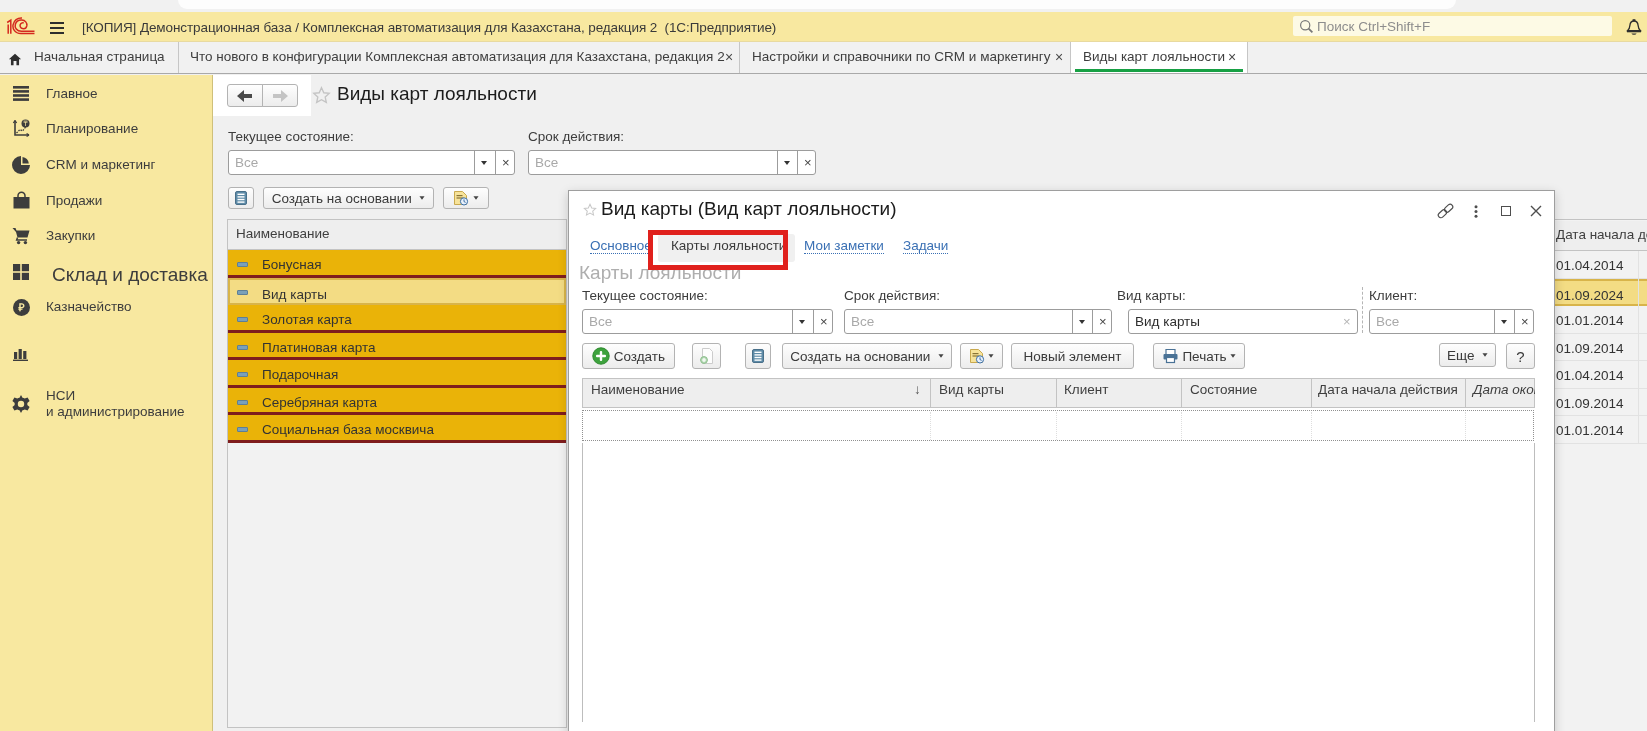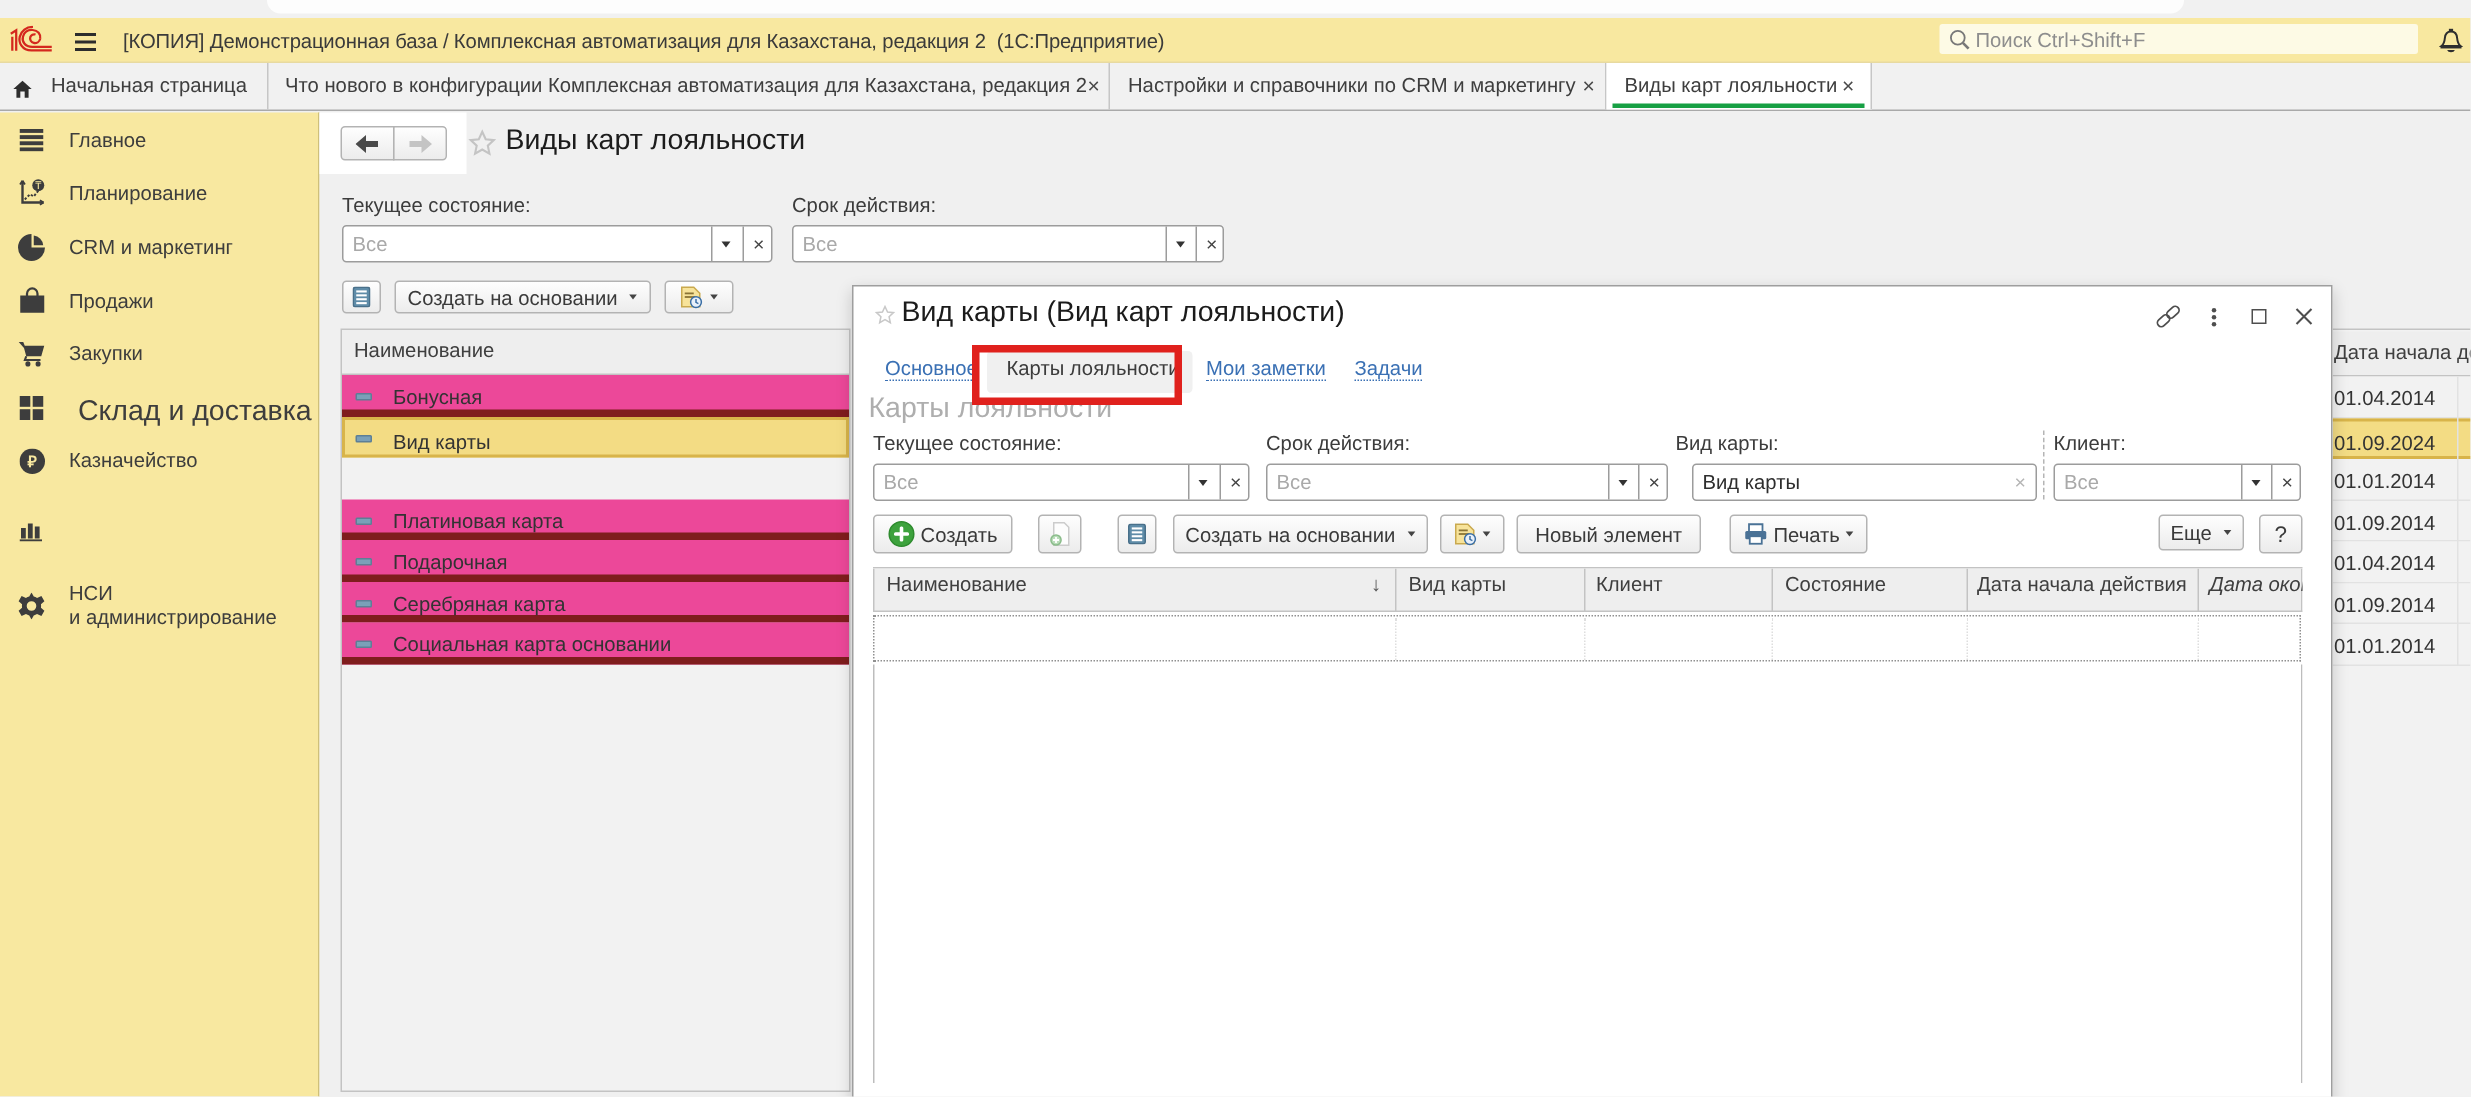--- a/index.html
+++ b/index.html
@@ -8,21 +8,21 @@
   .btn { position:absolute; background:linear-gradient(#fefefe,#ececec); border:1px solid #b3b3b3; border-radius:3px; color:#3a3a3a; display:flex; align-items:center; justify-content:center; }
   .ph { color:#a9a9a9; }
   .combo { position:absolute; height:24.5px; border:1px solid #9c9c9c; border-radius:3px; background:#fff; }
   .combo .sep { position:absolute; top:0; width:1px; height:22.5px; background:#9c9c9c; }
   .combo .car { position:absolute; top:10px; width:0; height:0; border-left:3.5px solid transparent; border-right:3.5px solid transparent; border-top:4.5px solid #333; }
   .combo .vv { position:absolute; left:6px; top:3.5px; }
   .combo .xg { position:absolute; top:4px; font-size:13px; color:#444; }
   .caret { width:0; height:0; border-left:3.5px solid transparent; border-right:3.5px solid transparent; border-top:4px solid #444; display:inline-block; }
   .lbl { position:absolute; color:#3c3c3c; }
   .link { color:#3a70b4; }
-  .lrow { position:absolute; left:0; width:338px; height:27.5px; border-bottom:5px solid #7f1d1d; color:#333; padding:7px 0 0 34px; background:#ec4899; }
+  .lrow { position:absolute; left:0; width:338px; height:27.5px; border-bottom:3px solid #7f1d1d; color:#333; padding:7px 0 0 34px; background:#eab308; }
   .lrow::before { content:""; position:absolute; left:9px; top:12px; width:9px; height:3px; background:#7aa0b8; border:1px solid #5d7f96; border-radius:1px; }
   .lrow.sel { background:#f3dc84; border:2px solid #d8b44a; padding:7px 0 0 32px; }
   .lrow.sel::before { left:7px; top:10px; }
   .rrow { position:absolute; left:0; width:92px; height:27.5px; border-bottom:1px solid #e2e2e2; color:#333; padding:7px 0 0 1px; background:#f2f2f2; }
   .rrow.rsel { background:#f3dc84; border-top:2px solid #d8b44a; border-bottom:2px solid #d8b44a; padding-top:7px; }
 </style></head>
 <body>
 
 <div class="abs" style="left:0;top:0;width:1647px;height:12px;background:#f1f1f1;"></div>
 <div class="abs" style="left:178px;top:0;width:1278px;height:9px;background:#fdfdfd;border-radius:0 0 9px 9px;"></div>
@@ -206,24 +206,25 @@
     </svg>
   &nbsp;<span class="caret" style="transform:scale(0.85);"></span>
 </div>
 
 <div class="abs" id="ltable" style="left:227px;top:219px;width:340px;height:509px;background:#f2f2f2;border:1px solid #c3c3c3;">
   <div style="position:absolute;left:0;top:0;width:338px;height:30px;background:#eeeeee;border-bottom:1px solid #c3c3c3;">
       <span style="position:absolute;left:8px;top:6px;color:#3f3f3f;">Наименование</span>
     </div>
   <div class="lrow" style="top:30px;">Бонусная</div>
   <div class="lrow sel" style="top:57.5px;">Вид карты</div>
+  <div class="lrow" style="top:85px;">Золотая карта</div>
   <div class="lrow" style="top:140px;">Подарочная</div>
   <div class="lrow" style="top:112.5px;">Платиновая карта</div>
   <div class="lrow" style="top:167.5px;">Серебряная карта</div>
-  <div class="lrow" style="top:195px;">Социальная карта основании</div>
+  <div class="lrow" style="top:195px;">Социальная база москвича</div>
 </div>
 
 <div class="abs" id="rtable" style="left:1555px;top:219px;width:92px;height:512px;background:#f2f2f2;border-top:1px solid #c3c3c3;">
   <div style="position:absolute;left:0;top:1px;width:92px;height:30px;background:#eeeeee;border-bottom:1px solid #c3c3c3;">
       <span style="position:absolute;left:1px;top:6px;color:#3f3f3f;white-space:nowrap;">Дата начала де</span>
     </div>
   <div class="rrow" style="top:31px;">01.04.2014</div>
   <div class="rrow rsel" style="top:58.5px;">01.09.2024</div>
   <div class="rrow" style="top:86px;">01.01.2014</div>
   <div class="rrow" style="top:113.5px;">01.09.2014</div>

